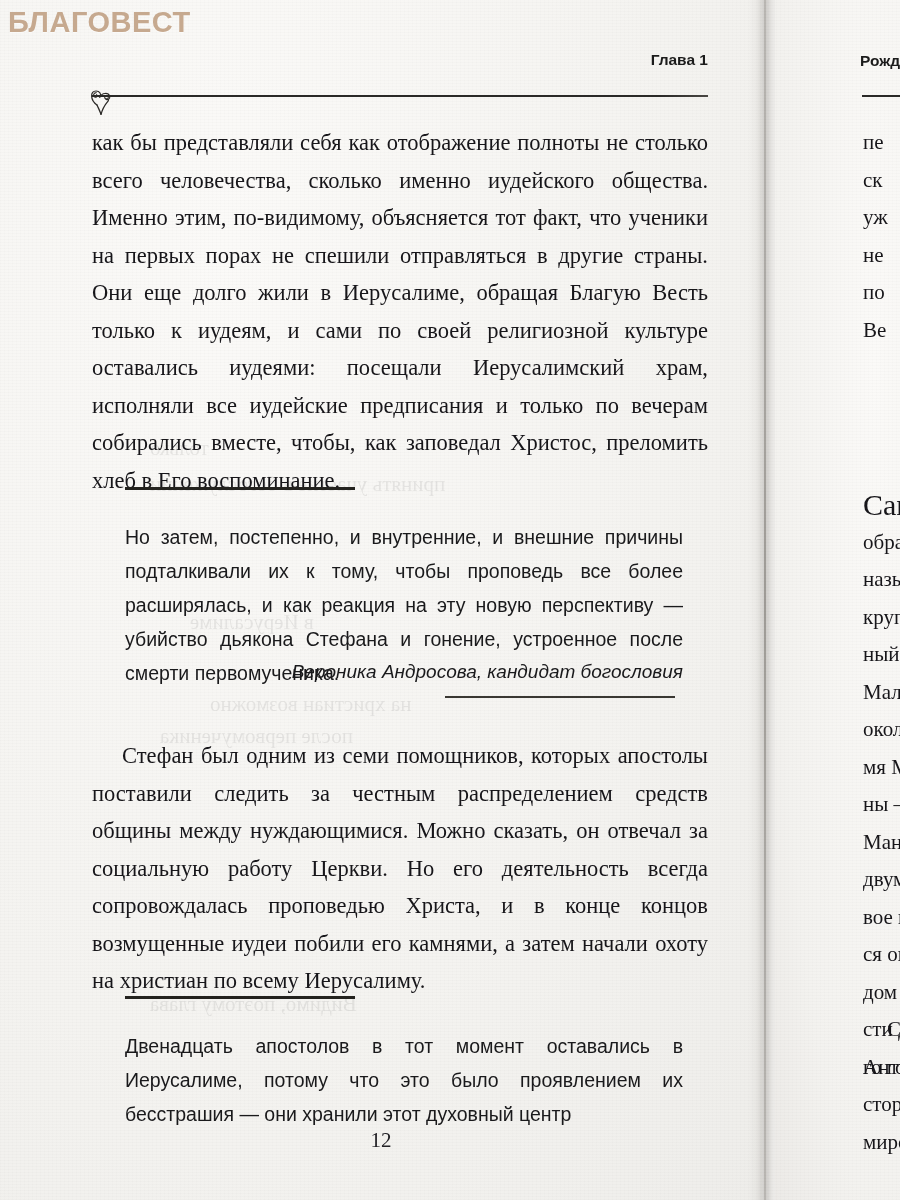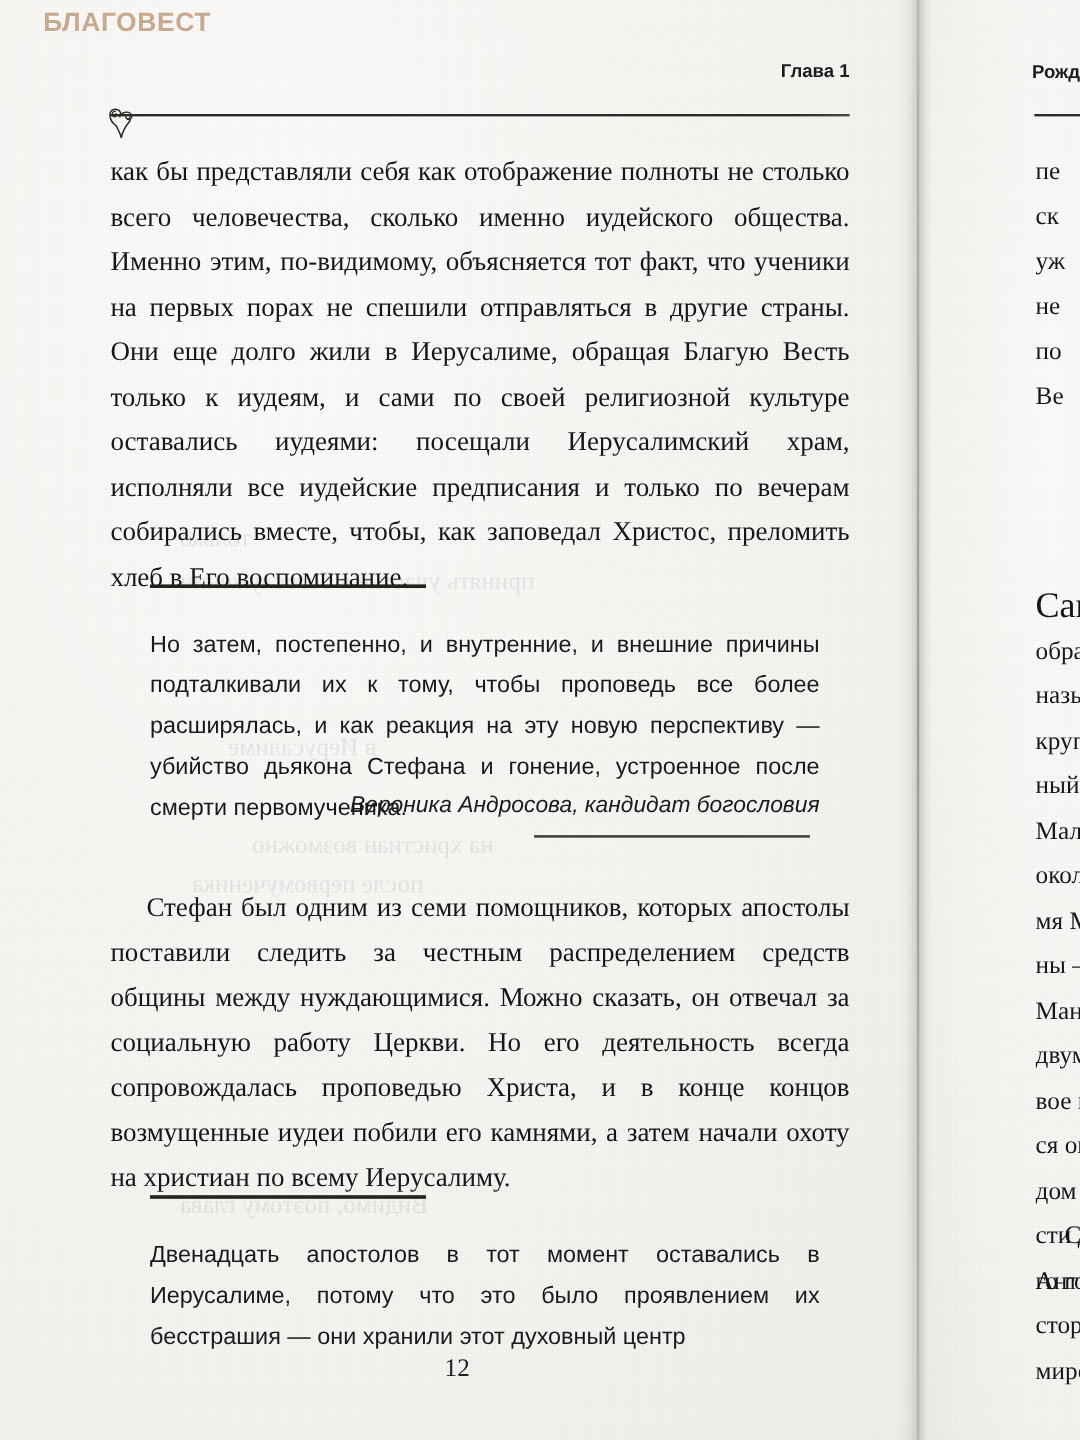--- a/index.html
+++ b/index.html
@@ -46,25 +46,24 @@
     background-image:
       repeating-linear-gradient(0deg, rgba(0,0,0,.014) 0 1px, rgba(255,255,255,0) 1px 3px),
       repeating-linear-gradient(90deg, rgba(0,0,0,.010) 0 1px, rgba(255,255,255,0) 1px 4px);
     opacity:.9;
   }
 
   
   .watermark{
     position:absolute;left:8px;top:6px;
     font-family:"Liberation Sans", sans-serif;
-    font-weight:700;font-size:22px;letter-spacing:.5px;
+    font-weight:700;font-size:29px;letter-spacing:.5px;
     color:#c6a98f;
     text-shadow:0 1px 0 rgba(255,255,255,.6);
     z-index:30;
-    margin-left:28px;
   }
 
   
   .runhead-l{
     position:absolute;left:92px;top:52px;width:616px;
   }
   .runhead-l .label{
     display:block;text-align:right;
     font-family:"Liberation Sans", sans-serif;
     font-size:15.5px;font-weight:600;color:#1c1c1c;

